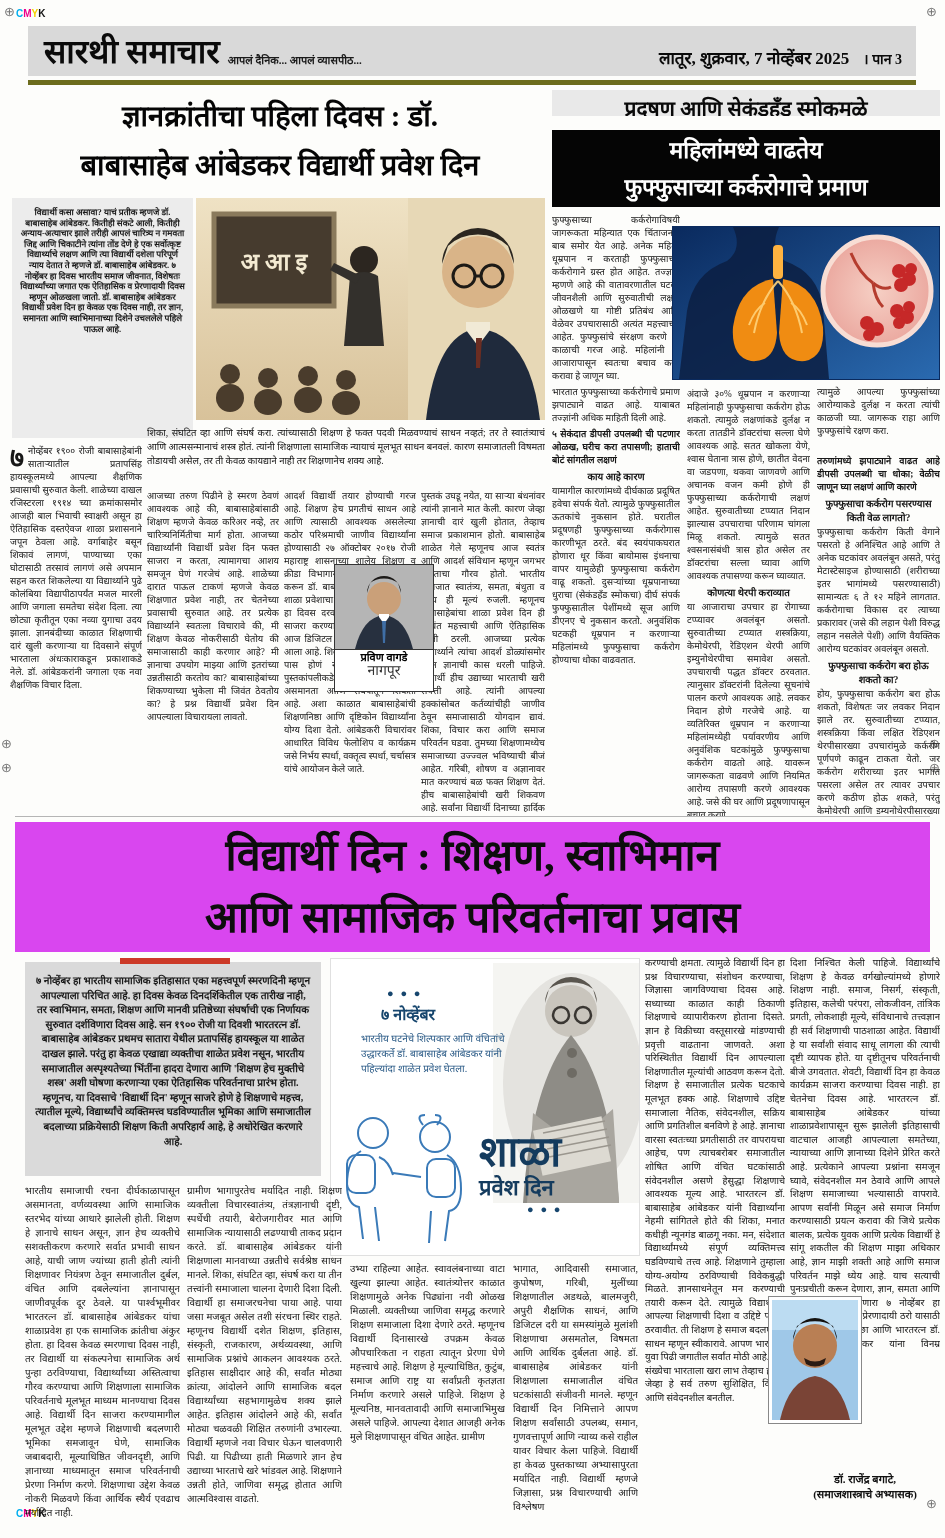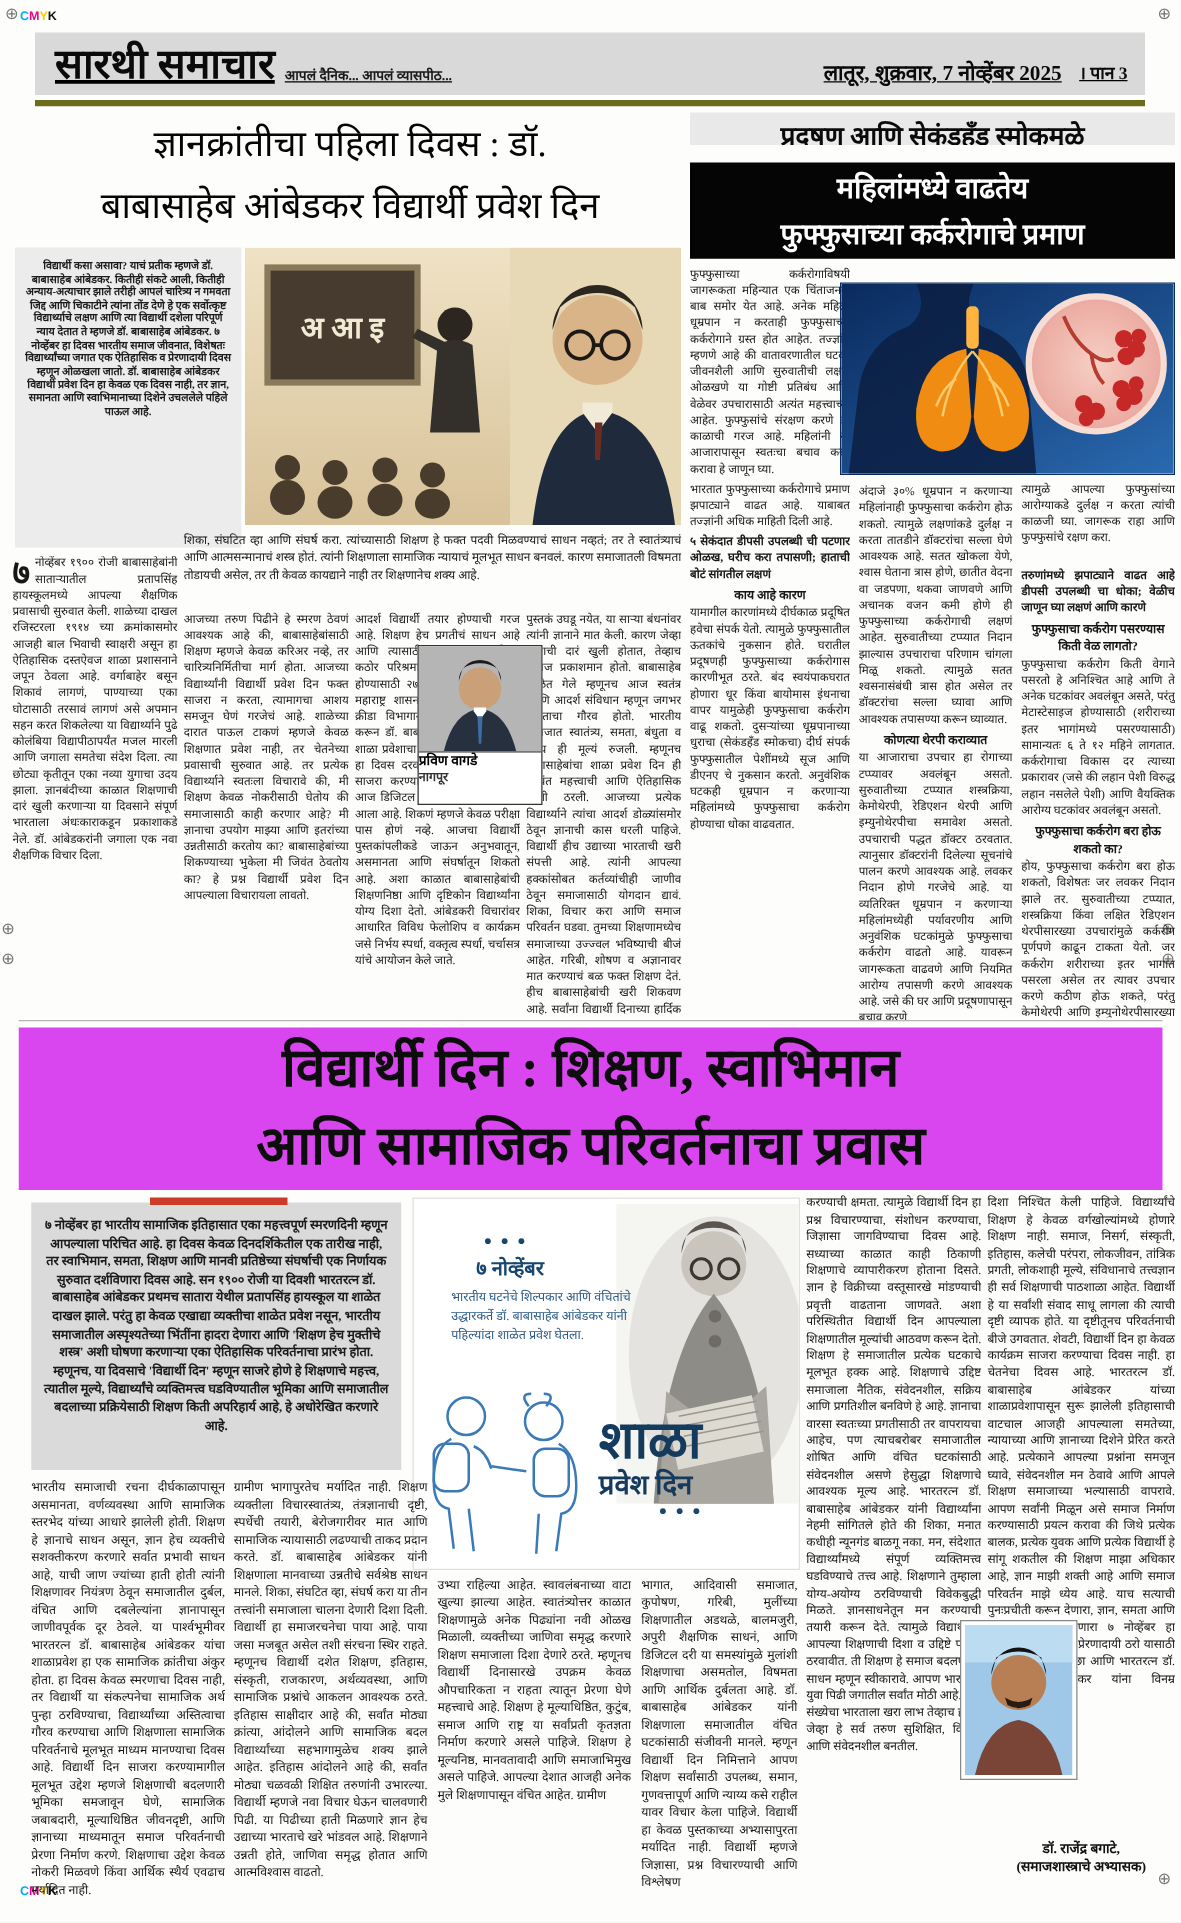--- a/index.html
+++ b/index.html
@@ -9,44 +9,44 @@
     position:relative; width:945px; height:1538px; margin:0 auto;
     background:#fdfdfb; overflow:hidden;
   }
   .abs { position:absolute; }
   .reg { position:absolute; color:#777; font-size:13px; font-family:"DejaVu Sans",sans-serif; }
   .cmyk { position:absolute; font-family:"Liberation Sans",sans-serif; font-weight:bold; font-size:10px; letter-spacing:0; }
   .cmyk .c{color:#00aeef}.cmyk .m{color:#ec008c}.cmyk .y{color:#f5d000}.cmyk .k{color:#111}
 
   
   .masthead { left:28px; top:26px; width:888px; height:50px; background:#d9d9d9;
-    display:flex; align-items:flex-end; padding:4px 14px 7px 16px;text-decoration:underline; }
+    display:flex; align-items:flex-end; padding:4px 14px 7px 16px; }
   .mh-title { font-size:33px; font-weight:bold; color:#0a0a0a; line-height:1; white-space:nowrap; }
   .mh-tag { font-size:11px; font-weight:bold; color:#1a1a1a; margin-left:8px; padding-bottom:2px; white-space:nowrap; }
   .mh-right { margin-left:auto; display:flex; align-items:flex-end; gap:14px; }
   .mh-date { font-size:17px; font-weight:bold; color:#0a0a0a; white-space:nowrap; }
   .mh-page { font-size:14px; font-weight:bold; color:#0a0a0a; white-space:nowrap; padding-bottom:1px;}
   .rule-olive { left:28px; top:80px; width:888px; height:5px; background:#6c6c1d; }
 
   
-  .hl-left { left:10px; top:92px; width:540px; text-align:center; font-weight:normal;
+  .hl-left { left:10px; top:92px; width:540px; text-align:center; font-weight:bold;
     font-size:29px; line-height:49px; color:#050505; white-space:nowrap; overflow:hidden; }
   .introbox { left:12px; top:198px; width:181px; height:240px; background:#ececec;
     padding:9px 8px; font-weight:bold; font-size:8.6px; line-height:10.6px;
     text-align:center; color:#1c1c1c; overflow:hidden; }
   .mainimg { left:196px; top:198px; width:349px; height:222px; overflow:hidden; }
   .lead-p { left:147px; top:426px; width:398px; height:58px; font-size:9.5px; line-height:14px;
     text-align:justify; color:#161616; overflow:hidden; }
   .ncol { font-size:9.3px; line-height:13px; text-align:justify; color:#171717; overflow:hidden; }
   .dropcap { float:left; font-size:27px; line-height:26px; font-weight:bold; padding-right:4px; }
-  .authorbox { left:334px; top:516px; width:100px; height:128px; background:#fff;
-    border:1px solid #333; z-index:5; text-align:left; overflow:hidden; }
+  .authorbox { left:334px; top:564px; width:100px; height:128px; background:#fff;
+    border:1px solid #333; z-index:5; text-align:center; overflow:hidden; }
   .authorbox .ph { width:100%; height:84px; position:relative; background:linear-gradient(#c4c4c4,#a8a8a8); overflow:hidden; }
   .authorbox .nm { font-weight:bold; font-size:11px; line-height:15px; border-top:1px solid #333; }
-  .authorbox .ct { font-weight:bold; font-size:10px; line-height:12px; color:#333; }
+  .authorbox .ct { font-weight:normal; font-size:14px; line-height:12px; color:#333; }
 
   
   .kicker { left:552px; top:90px; width:388px; height:26px; background:#e9e9e9;
     font-size:21px; font-weight:bold; text-align:center; line-height:38px; color:#0a0a0a;
     white-space:nowrap; overflow:hidden; }
   .blackbox { left:552px; top:130px; width:388px; height:77px; background:#050505; color:#fff;
     text-align:center; font-weight:bold; font-size:23px; line-height:37px; padding-top:2px;
     white-space:nowrap; overflow:hidden; }
   .subhead { font-weight:bold; text-align:center; font-size:9.8px; line-height:14px; margin:3px 0 1px; }
   .teaser { font-weight:bold; text-align:justify; }

